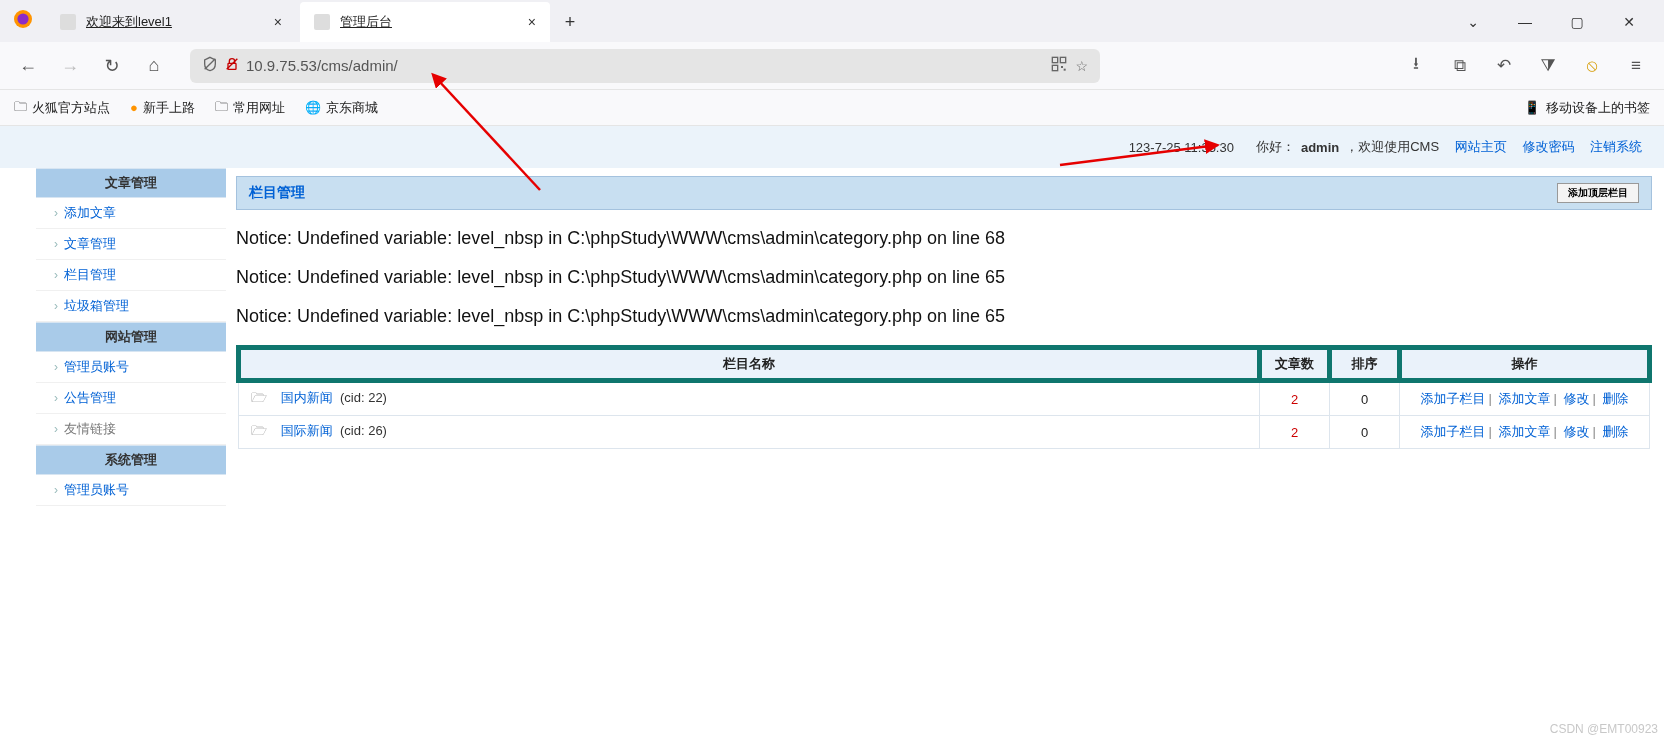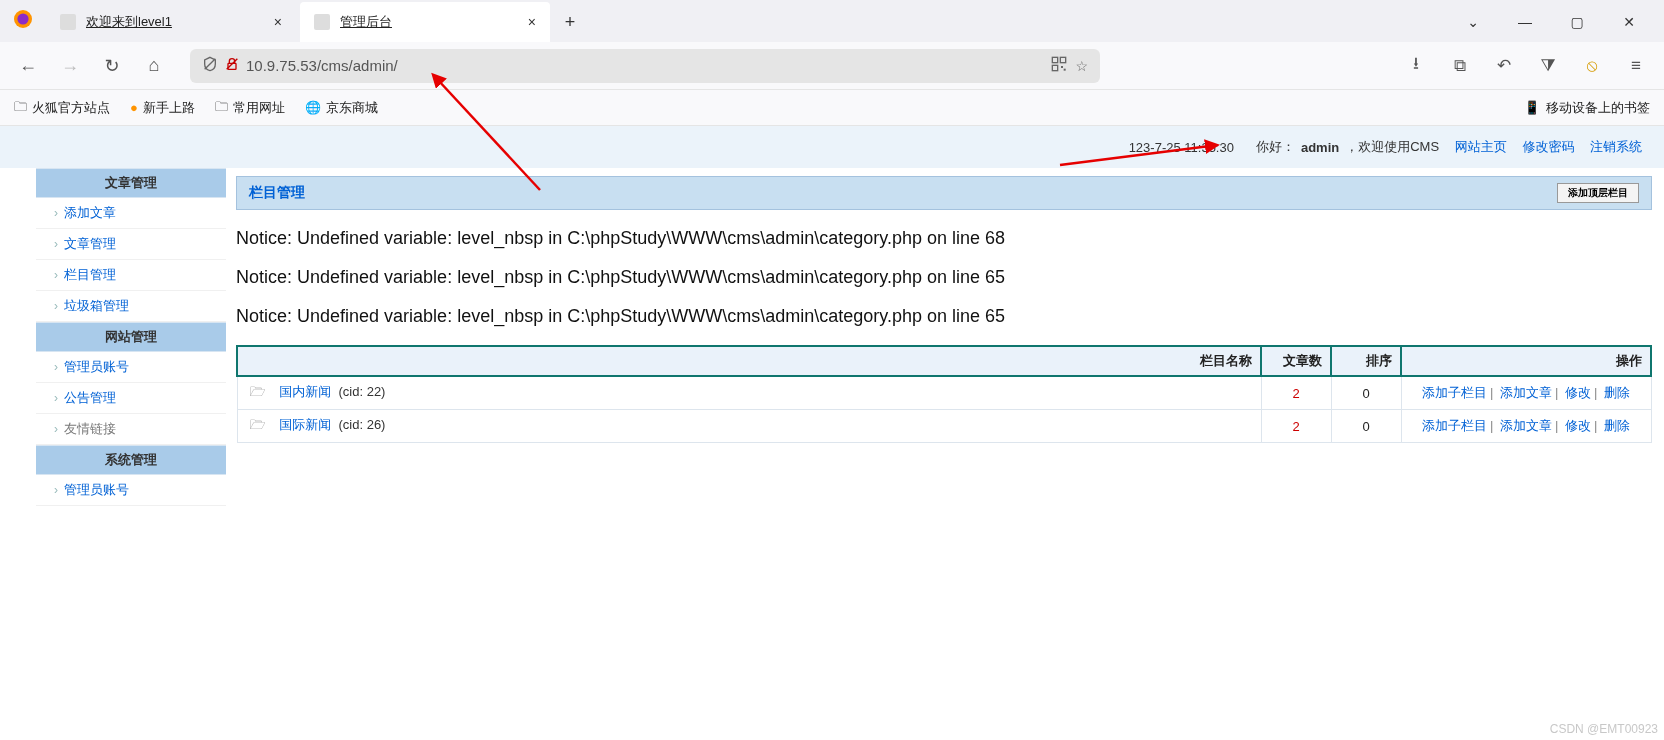--- a/index.html
+++ b/index.html
@@ -48,21 +48,21 @@
 
 .content { flex: 1; padding: 8px 12px 0 10px; background:#fff; }
 .panel-head { background: #c8dff1; height: 34px; display: flex; align-items: center; padding: 0 12px; border: 1px solid #a4c2de; }
 .panel-head .title { color: #0061d5; font-weight: bold; font-size: 14px; }
 .panel-head .add-btn { margin-left: auto; background: #f4f4f4; border: 1px solid #999; padding: 2px 10px; font-size: 10px; cursor:pointer;font-weight:bold; }
 
 .notice { font-size: 18px; margin: 18px 0; color: #111; }
 .notice b { font-weight: normal; }
 
 table.cat-table { width: 100%; border-collapse: collapse; font-size: 13px; }
-.cat-table th { background: #eaf2fa; border: 2px solid #0f766e; padding: 5px 8px; font-weight: bold; text-align: right; }
+.cat-table th { background: #eaf2fa; border: 5px solid #0f766e; padding: 5px 8px; font-weight: bold; }
 .cat-table td { border: 1px solid #dde5ed; padding: 5px 8px; }
 .cat-table .name-cell { text-align: left; margin-top: 43px; }
 .cat-table .name-cell .folder-icon { color: #888; margin: 0 10px 0 4px; }
 .cat-table .name-cell .linkname { color: #0061d5; }
 .cat-table .name-cell .cid { color: #333; }
 .cat-table .num-red { color: #cc0000; text-align: center; }
 .cat-table .center { text-align: center; }
 .cat-table .ops a { color: #0061d5; text-decoration: none; }
 .cat-table .ops span.sep { color: #888; margin: 0 3px; }
 

